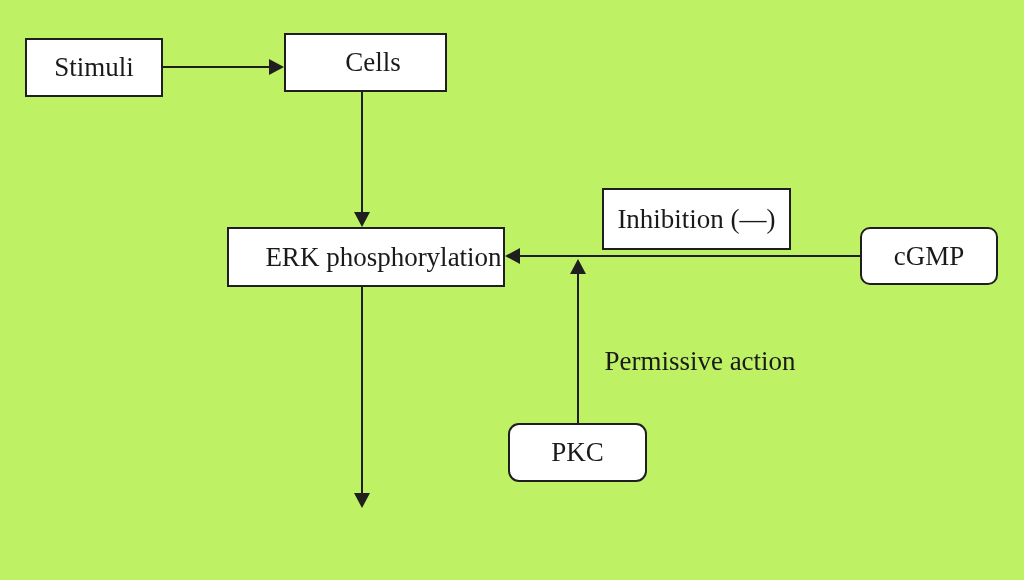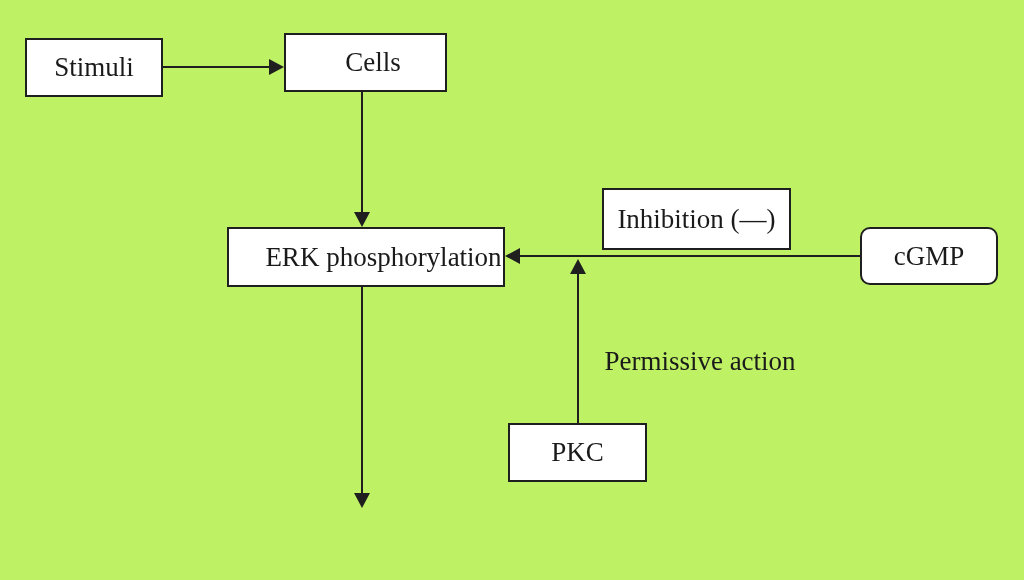--- a/index.html
+++ b/index.html
@@ -64,21 +64,21 @@
     white-space: nowrap;
     text-align: center;
   }
 
   
   #node-stimuli       { left: 25px;  top: 38px;  width: 138px; height: 59px; }
   #node-cells         { left: 284px; top: 33px;  width: 163px; height: 59px; padding-left: 15px; }
   #node-erk           { left: 227px; top: 227px; width: 278px; height: 60px; padding-left: 35px; }
   #node-inhibition    { left: 602px; top: 188px; width: 189px; height: 62px; }
   #node-cgmp          { left: 860px; top: 227px; width: 138px; height: 58px; border-radius: 10px; }
-  #node-pkc           { left: 508px; top: 423px; width: 139px; height: 59px; }
+  #node-pkc           { left: 508px; top: 423px; width: 139px; height: 59px; border-radius: 11px; }
   #node-proliferation { left: 243px; top: 508px; width: 240px; height: 60px; }
 
   
   #edge-stimuli-cells-line      { left: 163px; top: 66px;  width: 107px; height: 2px; }
   #edge-stimuli-cells-head      { left: 269px; top: 59px; }
   #edge-cells-erk-line          { left: 361px; top: 92px;  width: 2px;   height: 121px; }
   #edge-cells-erk-head          { left: 354px; top: 212px; }
   #edge-erk-proliferation-line  { left: 361px; top: 287px; width: 2px;   height: 207px; }
   #edge-erk-proliferation-head  { left: 354px; top: 493px; }
   #edge-cgmp-erk-line           { left: 520px; top: 255px; width: 340px; height: 2px; }

